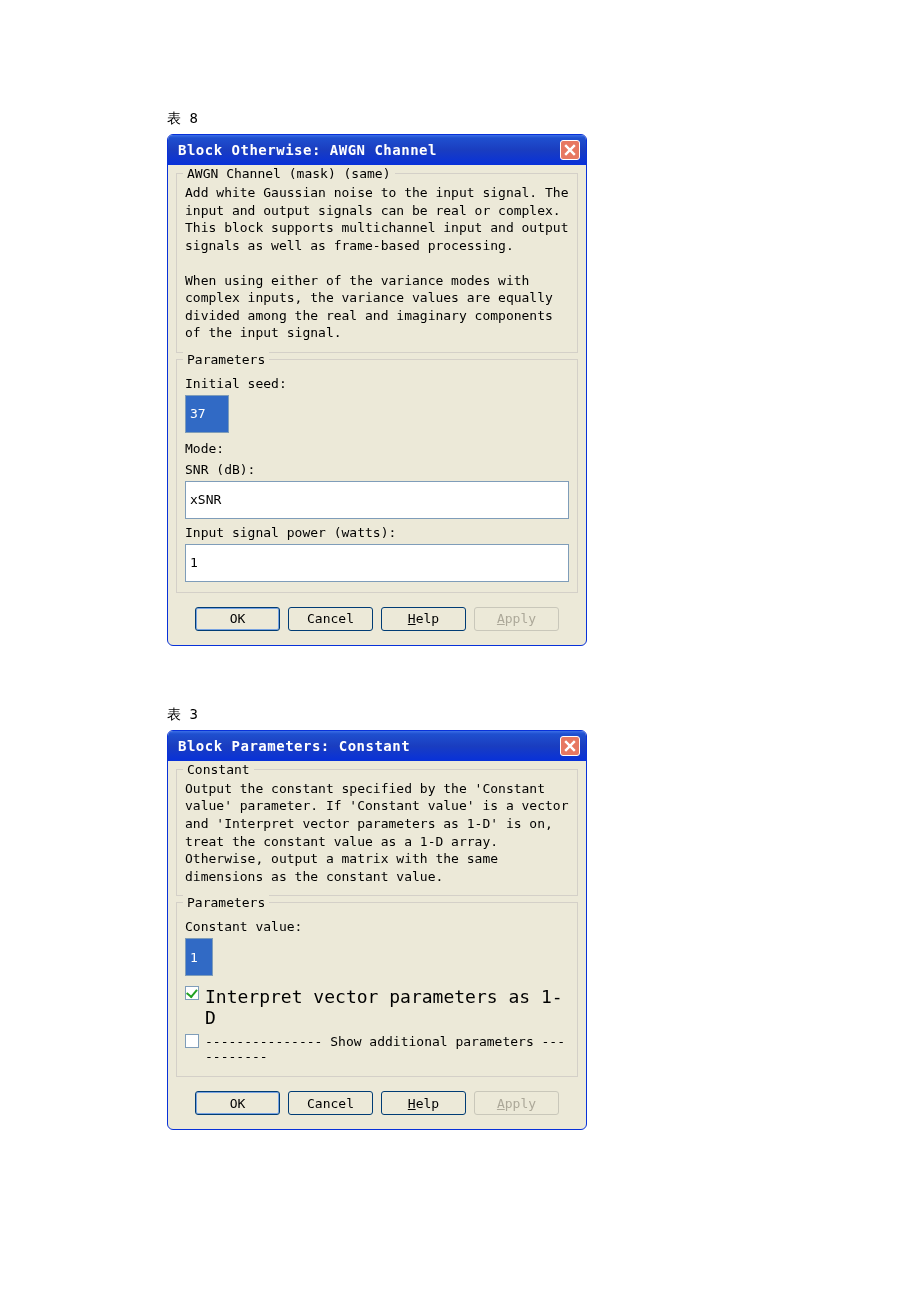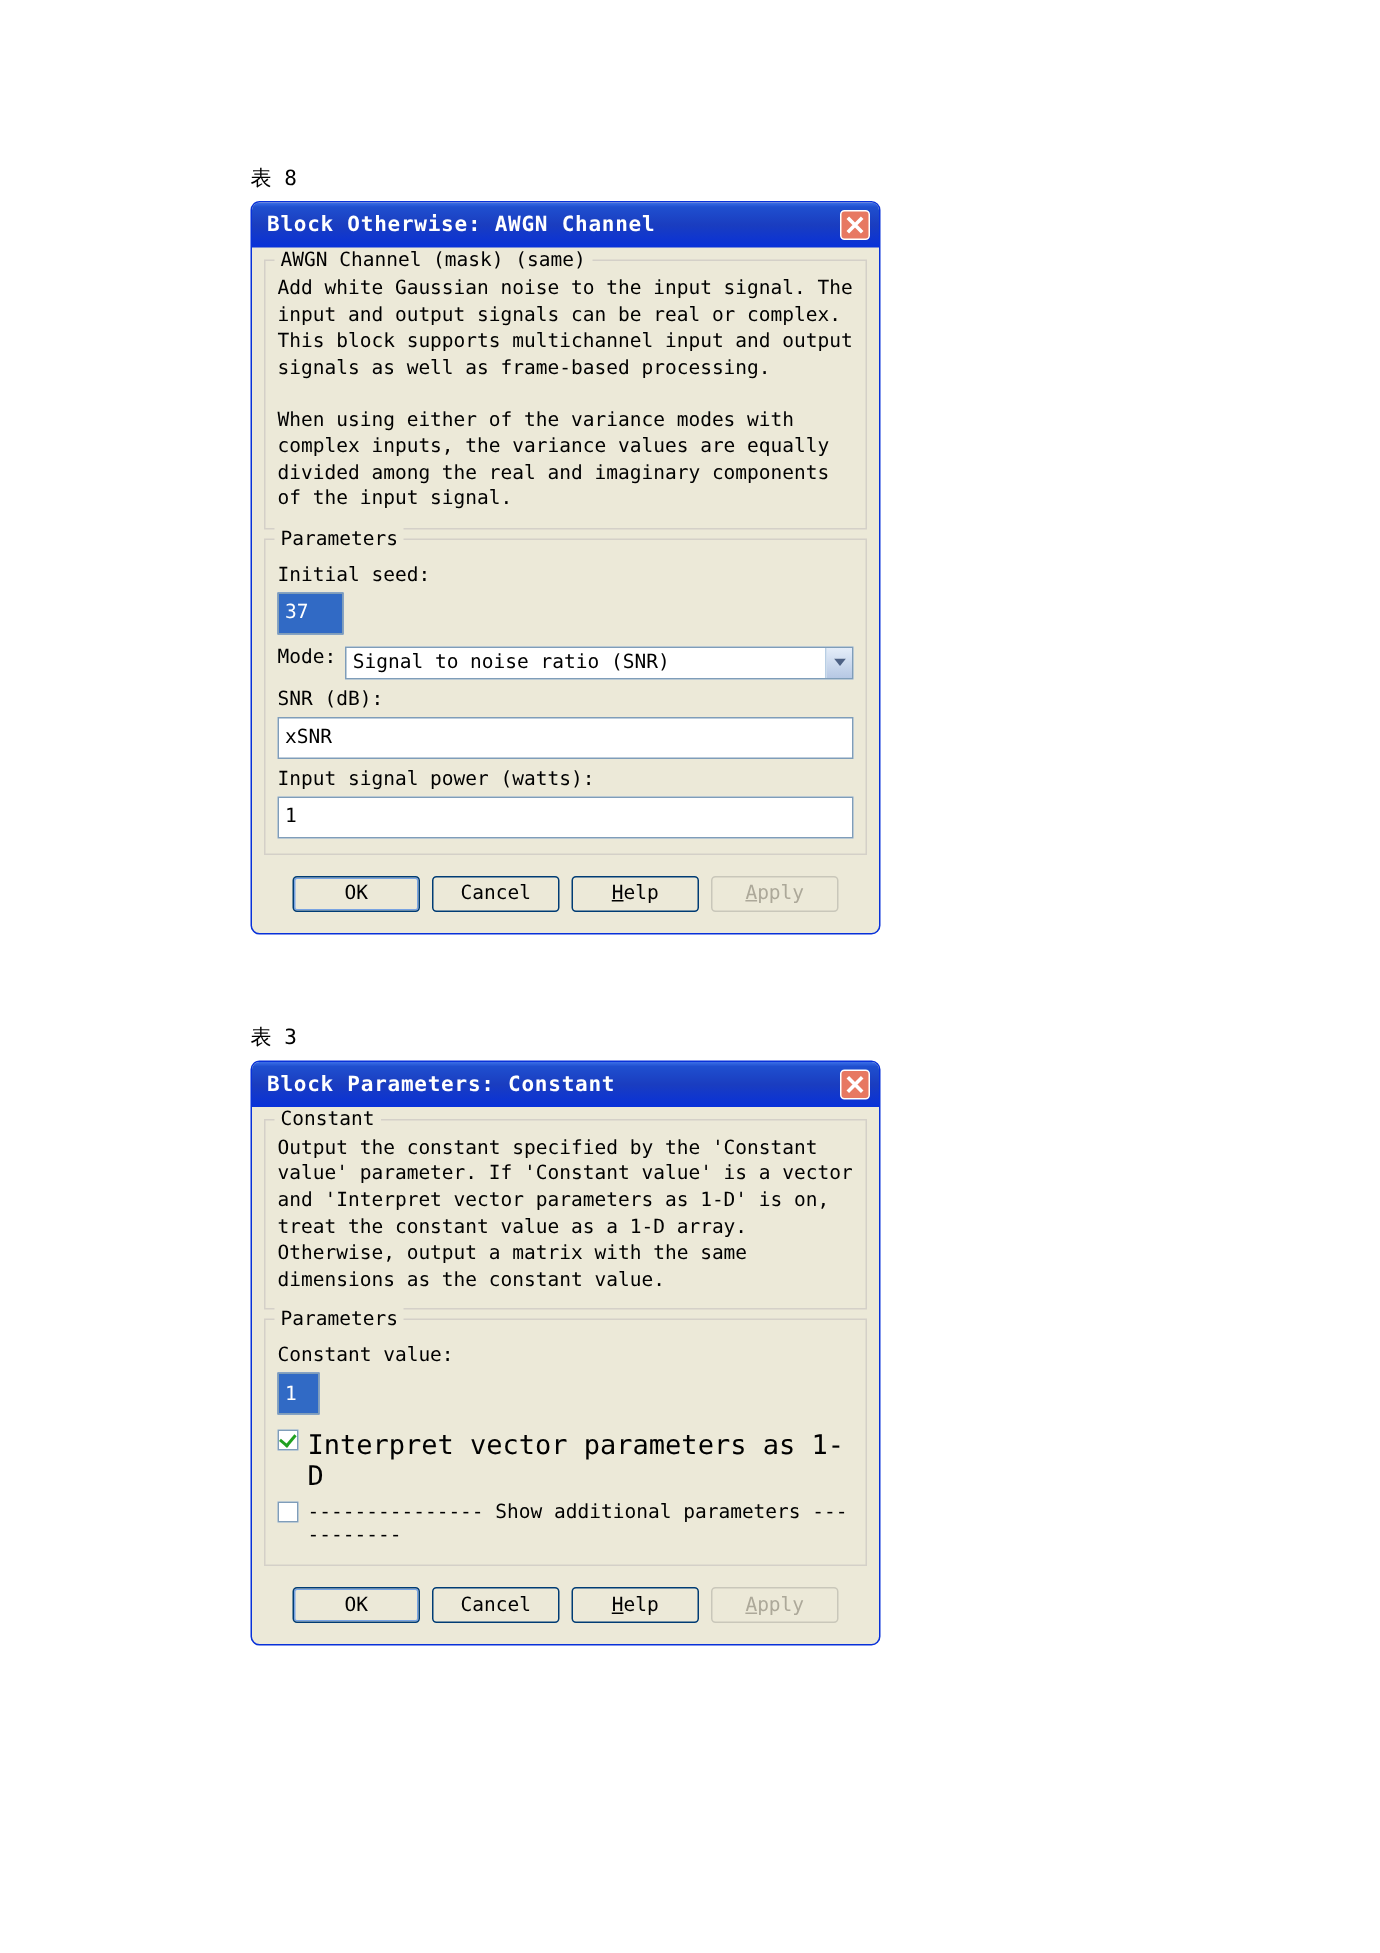--- a/index.html
+++ b/index.html
@@ -78,37 +78,38 @@
       line-height: 1.35;
       color: #000;
       white-space: pre-wrap;
     }
     .param-label {
       font-size: 13px;
       margin: 6px 0 4px 0;
     }
     .text-input {
       width: 100%;
-      height: 28px;
+      height: 38px;
       border: 1px solid #7f9db9;
       background: #fff;
       font-family: "SimSun", "NSimSun", monospace;
       font-size: 13px;
       padding: 2px 4px;
       outline: none;
     }
     .text-input.small {
       width: 44px;
     }
     .text-input.sel {
       background: #316ac5;
       color: #fff;
     }
     .row {
       display: flex;
+      align-items: center;
       gap: 6px;
       margin: 8px 0 4px 0;
     }
     .select-wrap {
       display: flex;
       align-items: center;
       flex: 1;
       height: 22px;
       border: 1px solid #7f9db9;
       background: #fff;
@@ -212,28 +213,20 @@
       <div class="desc">Add white Gaussian noise to the input signal. The input and output signals can be real or complex. This block supports multichannel input and output signals as well as frame-based processing.
 
 When using either of the variance modes with complex inputs, the variance values are equally divided among the real and imaginary components of the input signal.</div>
     </div>
     <div class="groupbox">
       <div class="groupbox-legend">Parameters</div>
       <div class="param-label">Initial seed:</div>
       <input class="text-input small sel" type="text" value="37" style="">
       <div class="row">
         <span class="param-label" style="margin:0">Mode:</span>
-        <div class="select-wrap">
-          <span class="select-text">Signal to noise ratio  (SNR)</span>
-          <div class="select-arrow">
-            <svg width="8" height="6" viewBox="0 0 8 6">
-                <path d="M0 0 L4 5 L8 0 Z" fill="#4d6185"></path>
-              </svg>
-          </div>
-        </div>
       </div>
       <div class="param-label">SNR (dB):</div>
       <input class="text-input" type="text" value="xSNR" style="">
       <div class="param-label">Input signal power (watts):</div>
       <input class="text-input" type="text" value="1" style="">
     </div>
     <div class="btn-row">
       <div class="btn default">OK</div>
       <div class="btn">Cancel</div>
       <div class="btn">

